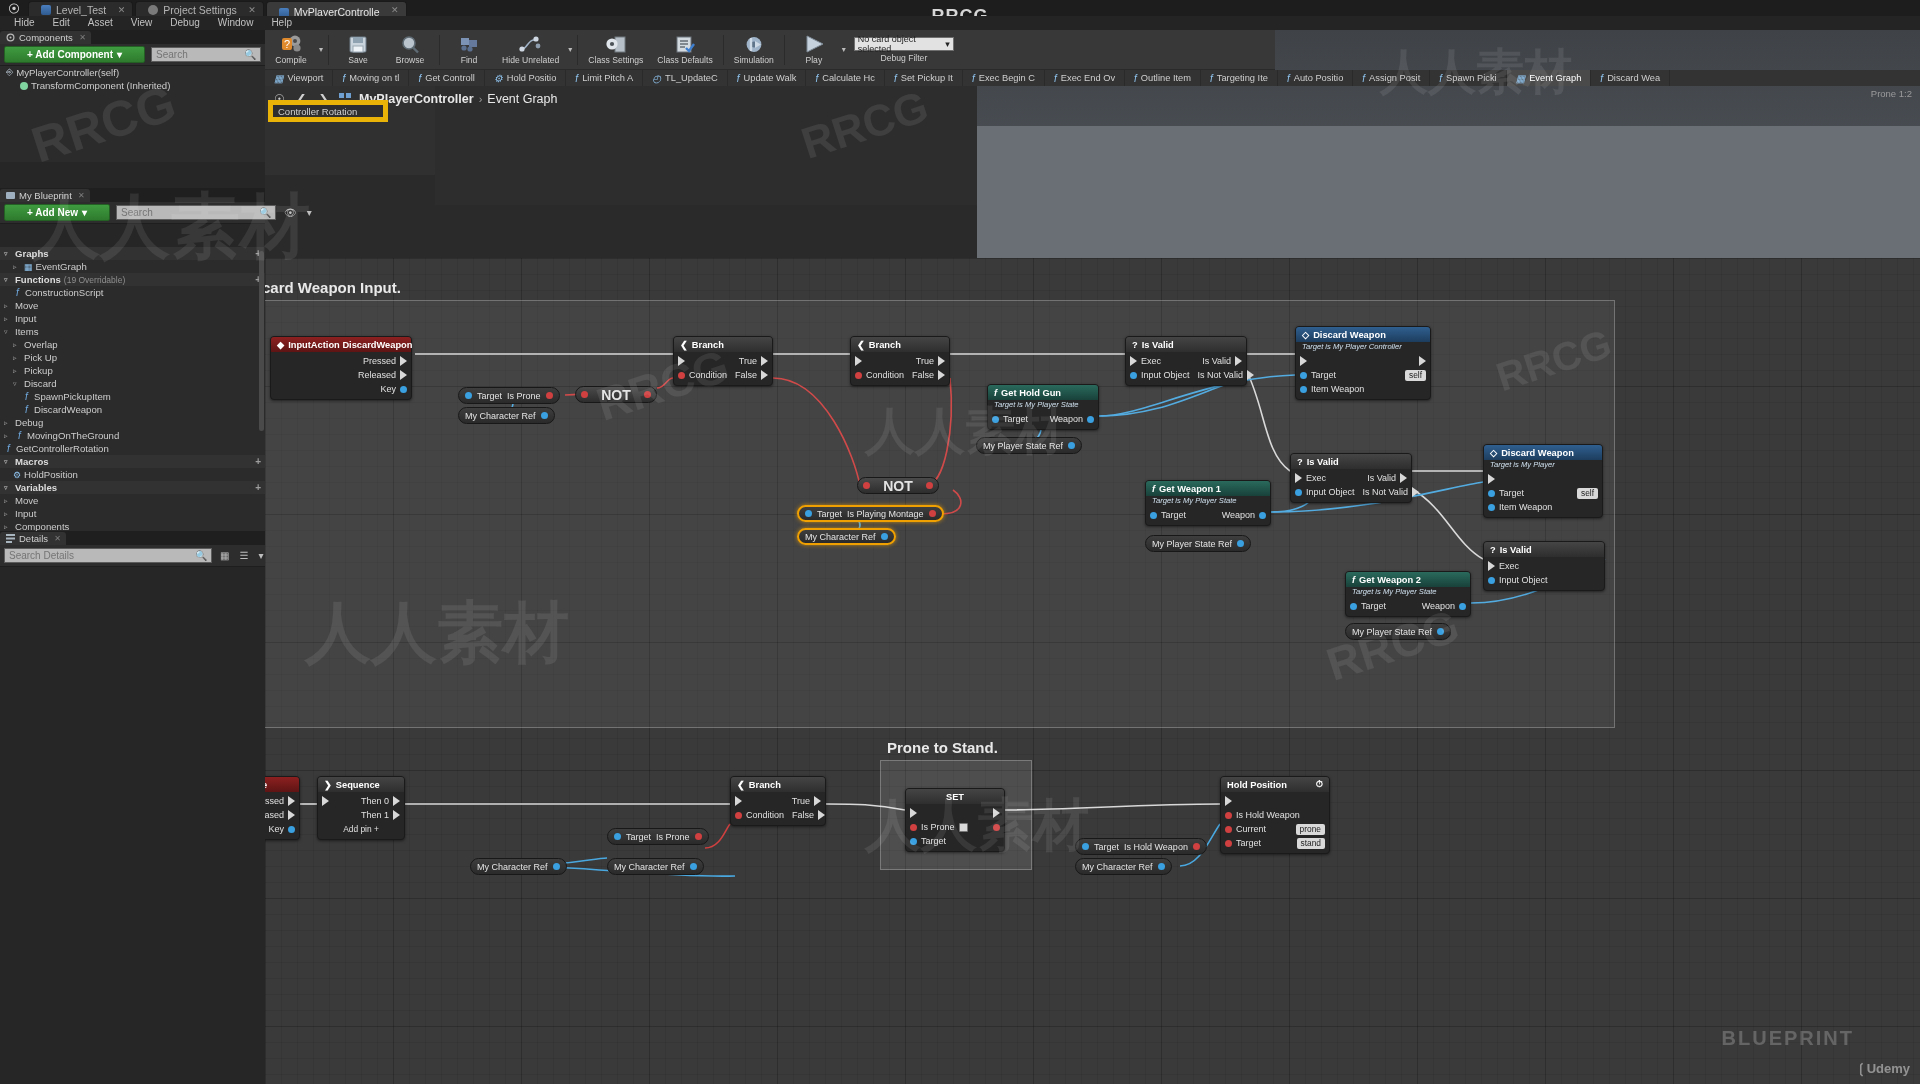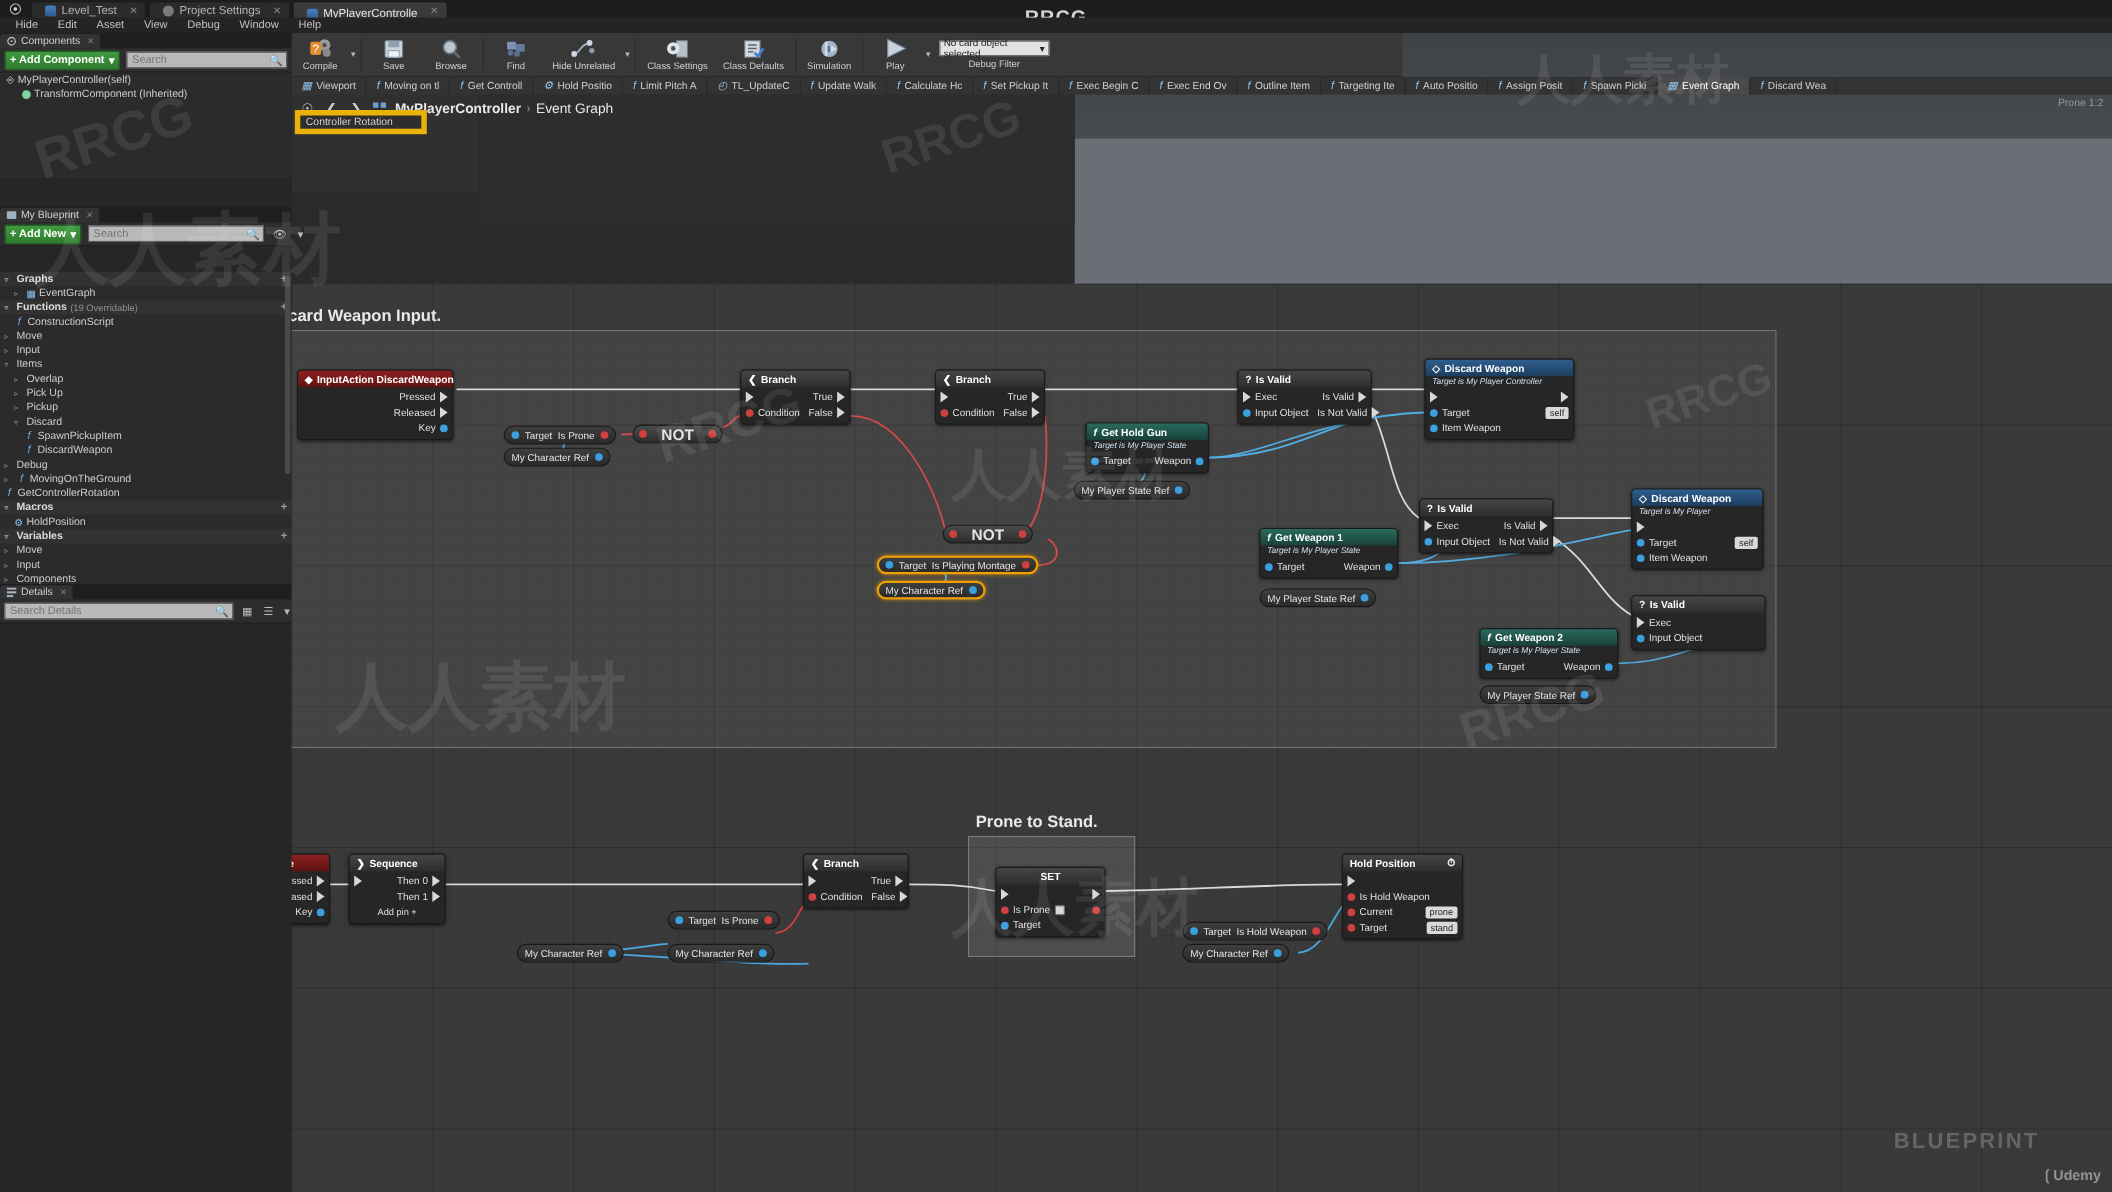--- a/index.html
+++ b/index.html
@@ -36,21 +36,21 @@
   .paneltabrow{ height:14px; background:#1f1f1f; display:flex; align-items:flex-end; }
   .ptab{ height:13px; background:#323232; padding:0 18px 0 6px; font-size:9.5px;
     color:#cfcfcf; display:flex; align-items:center; gap:4px; position:relative;
     border-top-left-radius:3px; border-top-right-radius:3px; }
   .ptab .x{ position:absolute; right:5px; top:2px; font-size:8px; color:#7d7d7d;}
   .pico{ width:9px;height:9px;display:inline-block;}
 
   .toolrow{ height:22px; background:#2d2d2d; display:flex; align-items:center;
     padding:0 4px; gap:6px; border-bottom:1px solid #1e1e1e;}
   .greenbtn{ background:linear-gradient(#3f9c3f,#2e7a2e); border:1px solid #245f24;
-    color:#fff; font-size:10px; font-weight:bold; padding:2px 4px; border-radius:2px;
+    color:#fff; font-size:10px; font-weight:bold; padding:2px 22px; border-radius:2px;
     display:flex; align-items:center; gap:4px; white-space:nowrap;}
   .searchbox{ flex:1; height:15px; background:#b9b9b9; border:1px solid #5c5c5c;
     display:flex; align-items:center; padding:0 4px; position:relative; }
   .searchbox input{ border:none; background:transparent; outline:none; width:100%;
     font-size:10px; color:#3a3a3a; font-family:"Liberation Sans", sans-serif;}
   .searchbox .mag{ position:absolute; right:3px; font-size:10px; color:#4a4a4a; }
   .eyebtn{ font-size:10px; color:#bdbdbd; padding:0 2px; }
 
   .treearea{ background:#2b2b2b; }
   .trow{ height:13px; display:flex; align-items:center; font-size:9.6px; color:#cdcdcd;
@@ -637,21 +637,21 @@
       <path d="M30 546 C42 546 46 546 52 546" stroke="#d8d8d8" stroke-width="1.6" fill="none"></path>
       <path d="M140 546 C280 546 360 546 465 546" stroke="#d8d8d8" stroke-width="1.6" fill="none"></path>
       <path d="M561 546 C590 546 610 546 640 552" stroke="#d8d8d8" stroke-width="1.6" fill="none"></path>
       <path d="M740 552 C800 552 880 546 955 546" stroke="#d8d8d8" stroke-width="1.6" fill="none"></path>
       <path d="M440 590 C455 590 460 572 465 566" stroke="#cf4040" stroke-width="1.6" fill="none"></path>
       <path d="M250 608 C300 608 330 600 342 600" stroke="#4aa8e0" stroke-width="1.6" fill="none"></path>
       <path d="M250 608 C320 608 400 620 470 618" stroke="#4aa8e0" stroke-width="1.6" fill="none"></path>
       <path d="M915 608 C935 608 945 580 955 566" stroke="#4aa8e0" stroke-width="1.6" fill="none"></path>
     </svg>
 
-    <div class="cmtbox" style="left:-10px; top:42px; width:1360px; height:380px;">
+    <div class="cmtbox" style="left:-10px; top:42px; width:1360px; height:428px;">
       <div class="cmttitle">card Weapon Input.</div>
     </div>
     <div class="cmtbox" style="left:615px; top:502px; width:152px; height:110px; background:rgba(255,255,255,.10);">
       <div class="cmttitle">Prone to Stand.</div>
     </div>
 
     <div class="node" style="left:5px; top:78px; width:142px;">
       <div class="nhead red">
         <span>◆</span>
         <span>InputAction DiscardWeapon</span>

